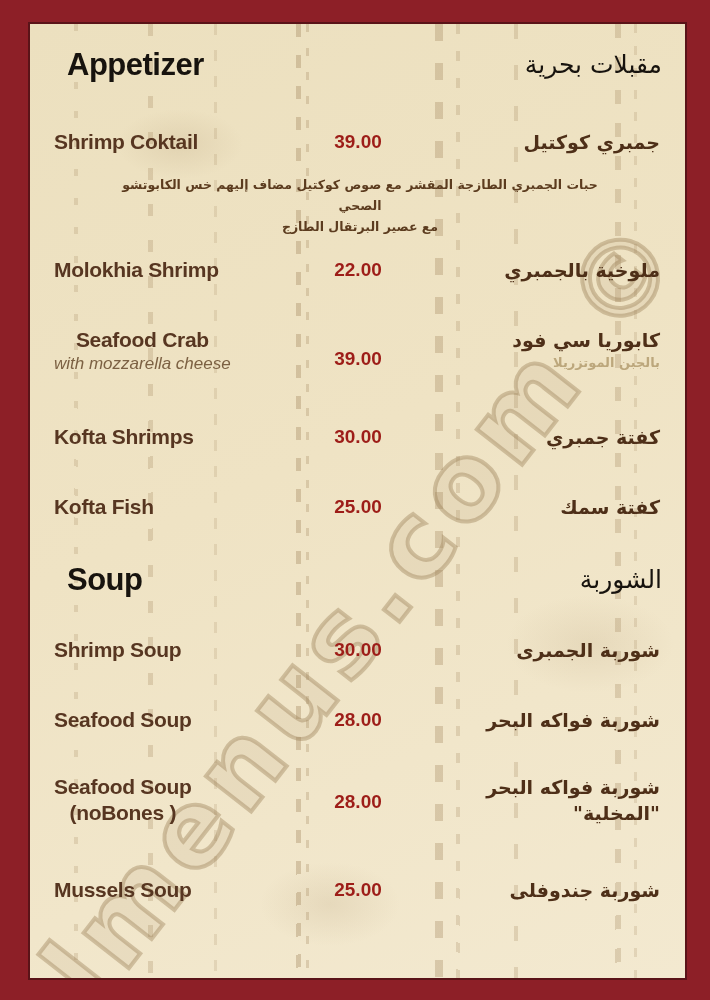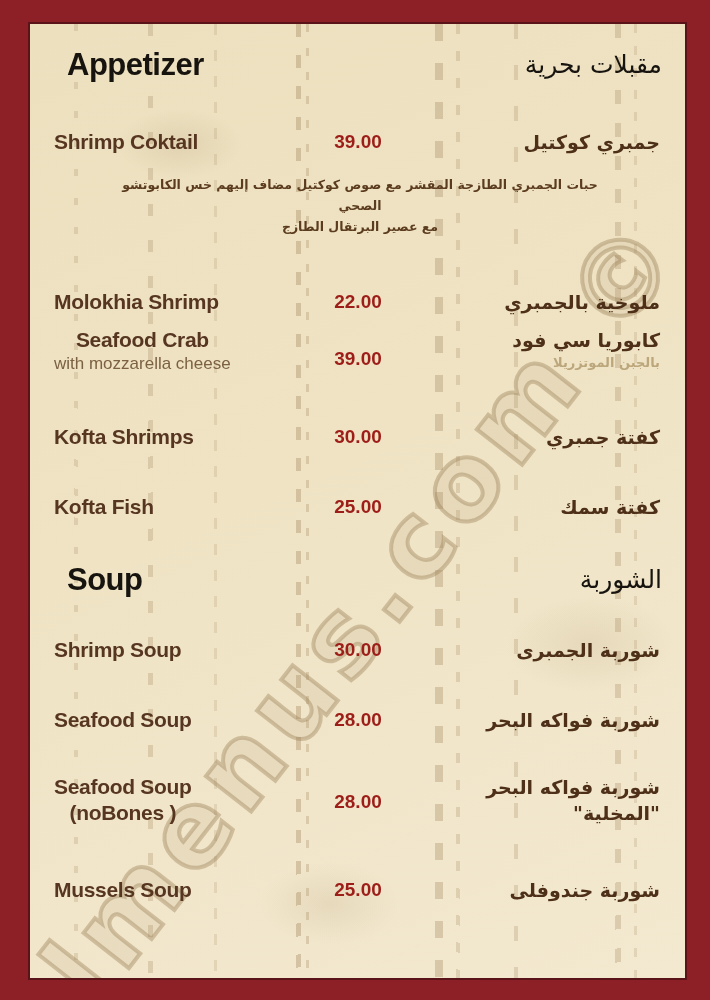--- a/index.html
+++ b/index.html
@@ -83,21 +83,21 @@
   .col-ar {
     position:absolute; right:25px; top:0; text-align:right;
     font-family:"DejaVu Sans", sans-serif;
     font-size:19px; font-weight:bold; color:#4e2f18;
     direction:rtl; line-height:36px;
   }
 
   .stack .line { line-height:26px; }
   .sub-en {
     font-size:17px; font-weight:normal; color:#7c6143;
-    line-height:22px; letter-spacing:0;
+    line-height:22px; letter-spacing:0;font-style:italic;
   }
   .sub-ar {
     font-size:13px; font-weight:bold; color:#bca77c;
     line-height:20px;
   }
 
   .desc {
     position:absolute; left:70px; width:520px; text-align:center;
     font-family:"DejaVu Sans", sans-serif;
     font-size:12.5px; font-weight:bold; color:#5c3c1f;
@@ -125,21 +125,21 @@
         <div class="col-en">Shrimp Coktail</div>
         <div class="col-price">39.00</div>
         <div class="col-ar">جمبري كوكتيل</div>
       </div>
 
       <div class="desc" style="top:150px;">
         <div>حبات الجمبري الطازجة المقشر مع صوص كوكتيل مضاف إليهم خس الكابوتشو الصحي</div>
         <div>مع عصير البرتقال الطازج</div>
       </div>
 
-      <div class="row" style="top:228px;margin-top:32px;">
+      <div class="row" style="top:228px;">
         <div class="col-en">Molokhia Shrimp</div>
         <div class="col-price">22.00</div>
         <div class="col-ar">ملوخية بالجمبري</div>
       </div>
 
       <div class="row" style="top:303px; height:60px;">
         <div class="col-en stack">
           <div class="line">Seafood Crab</div>
           <div class="sub-en">with mozzarella cheese</div>
         </div>

